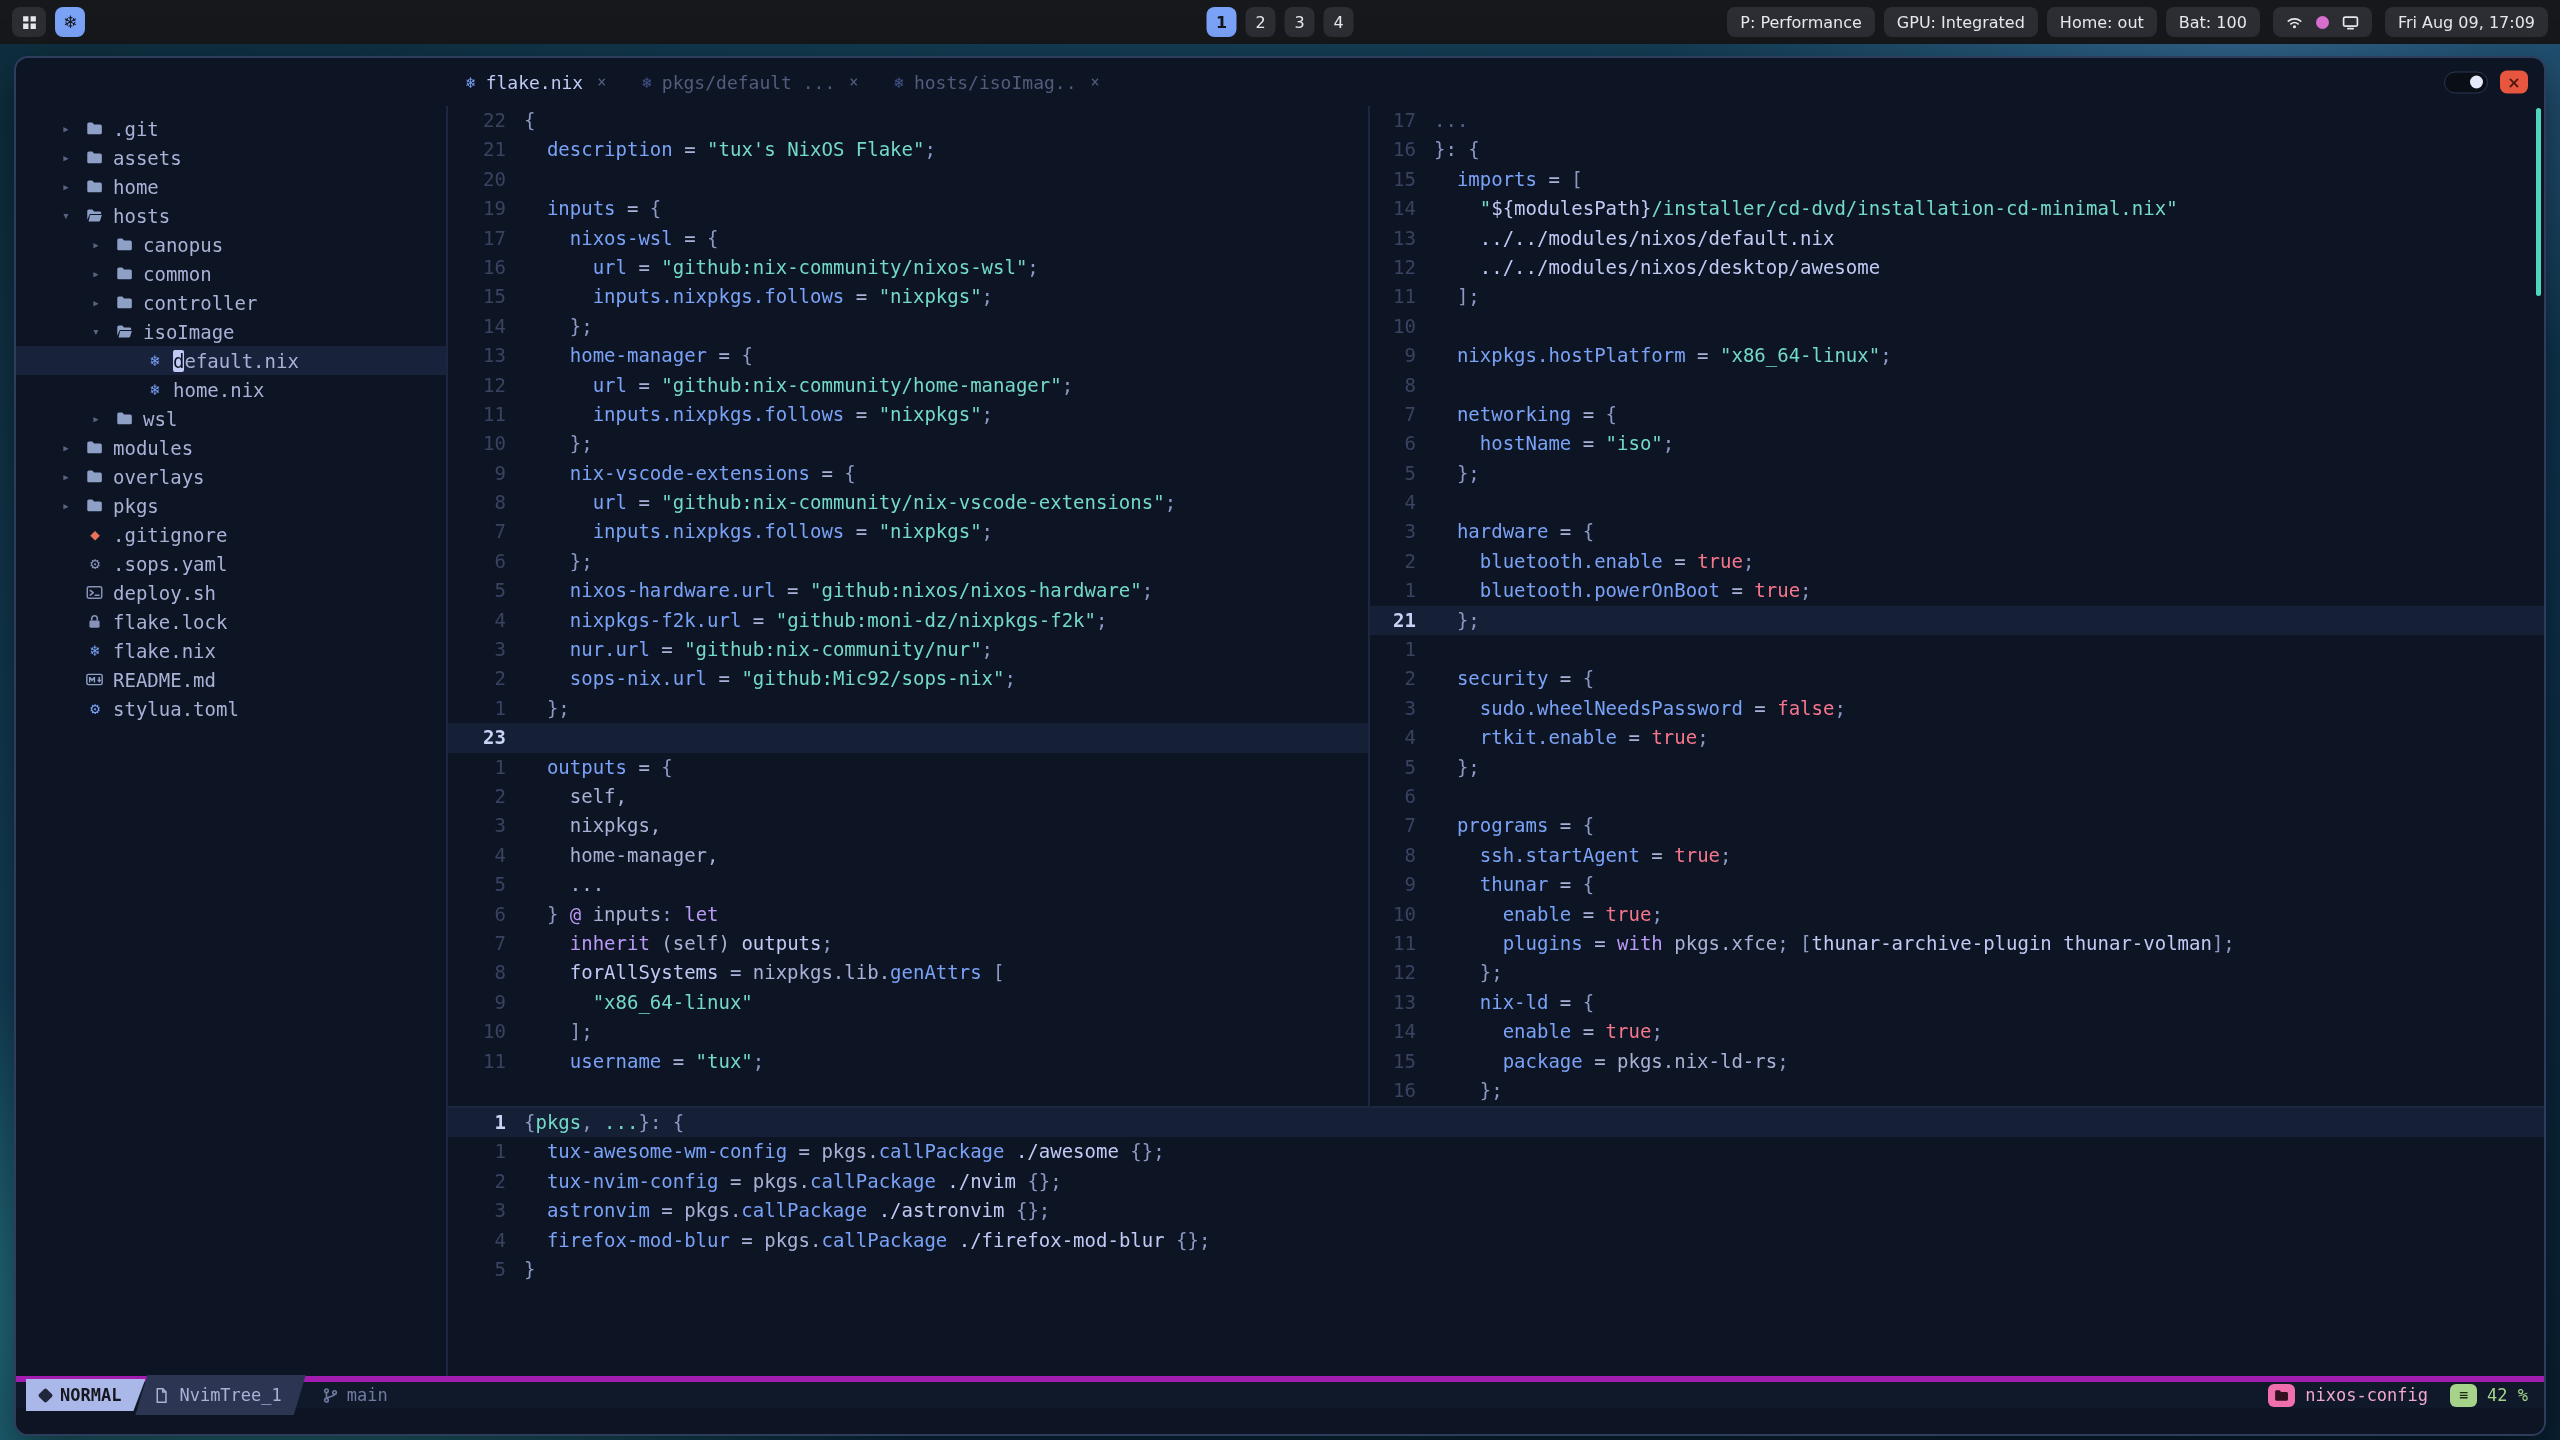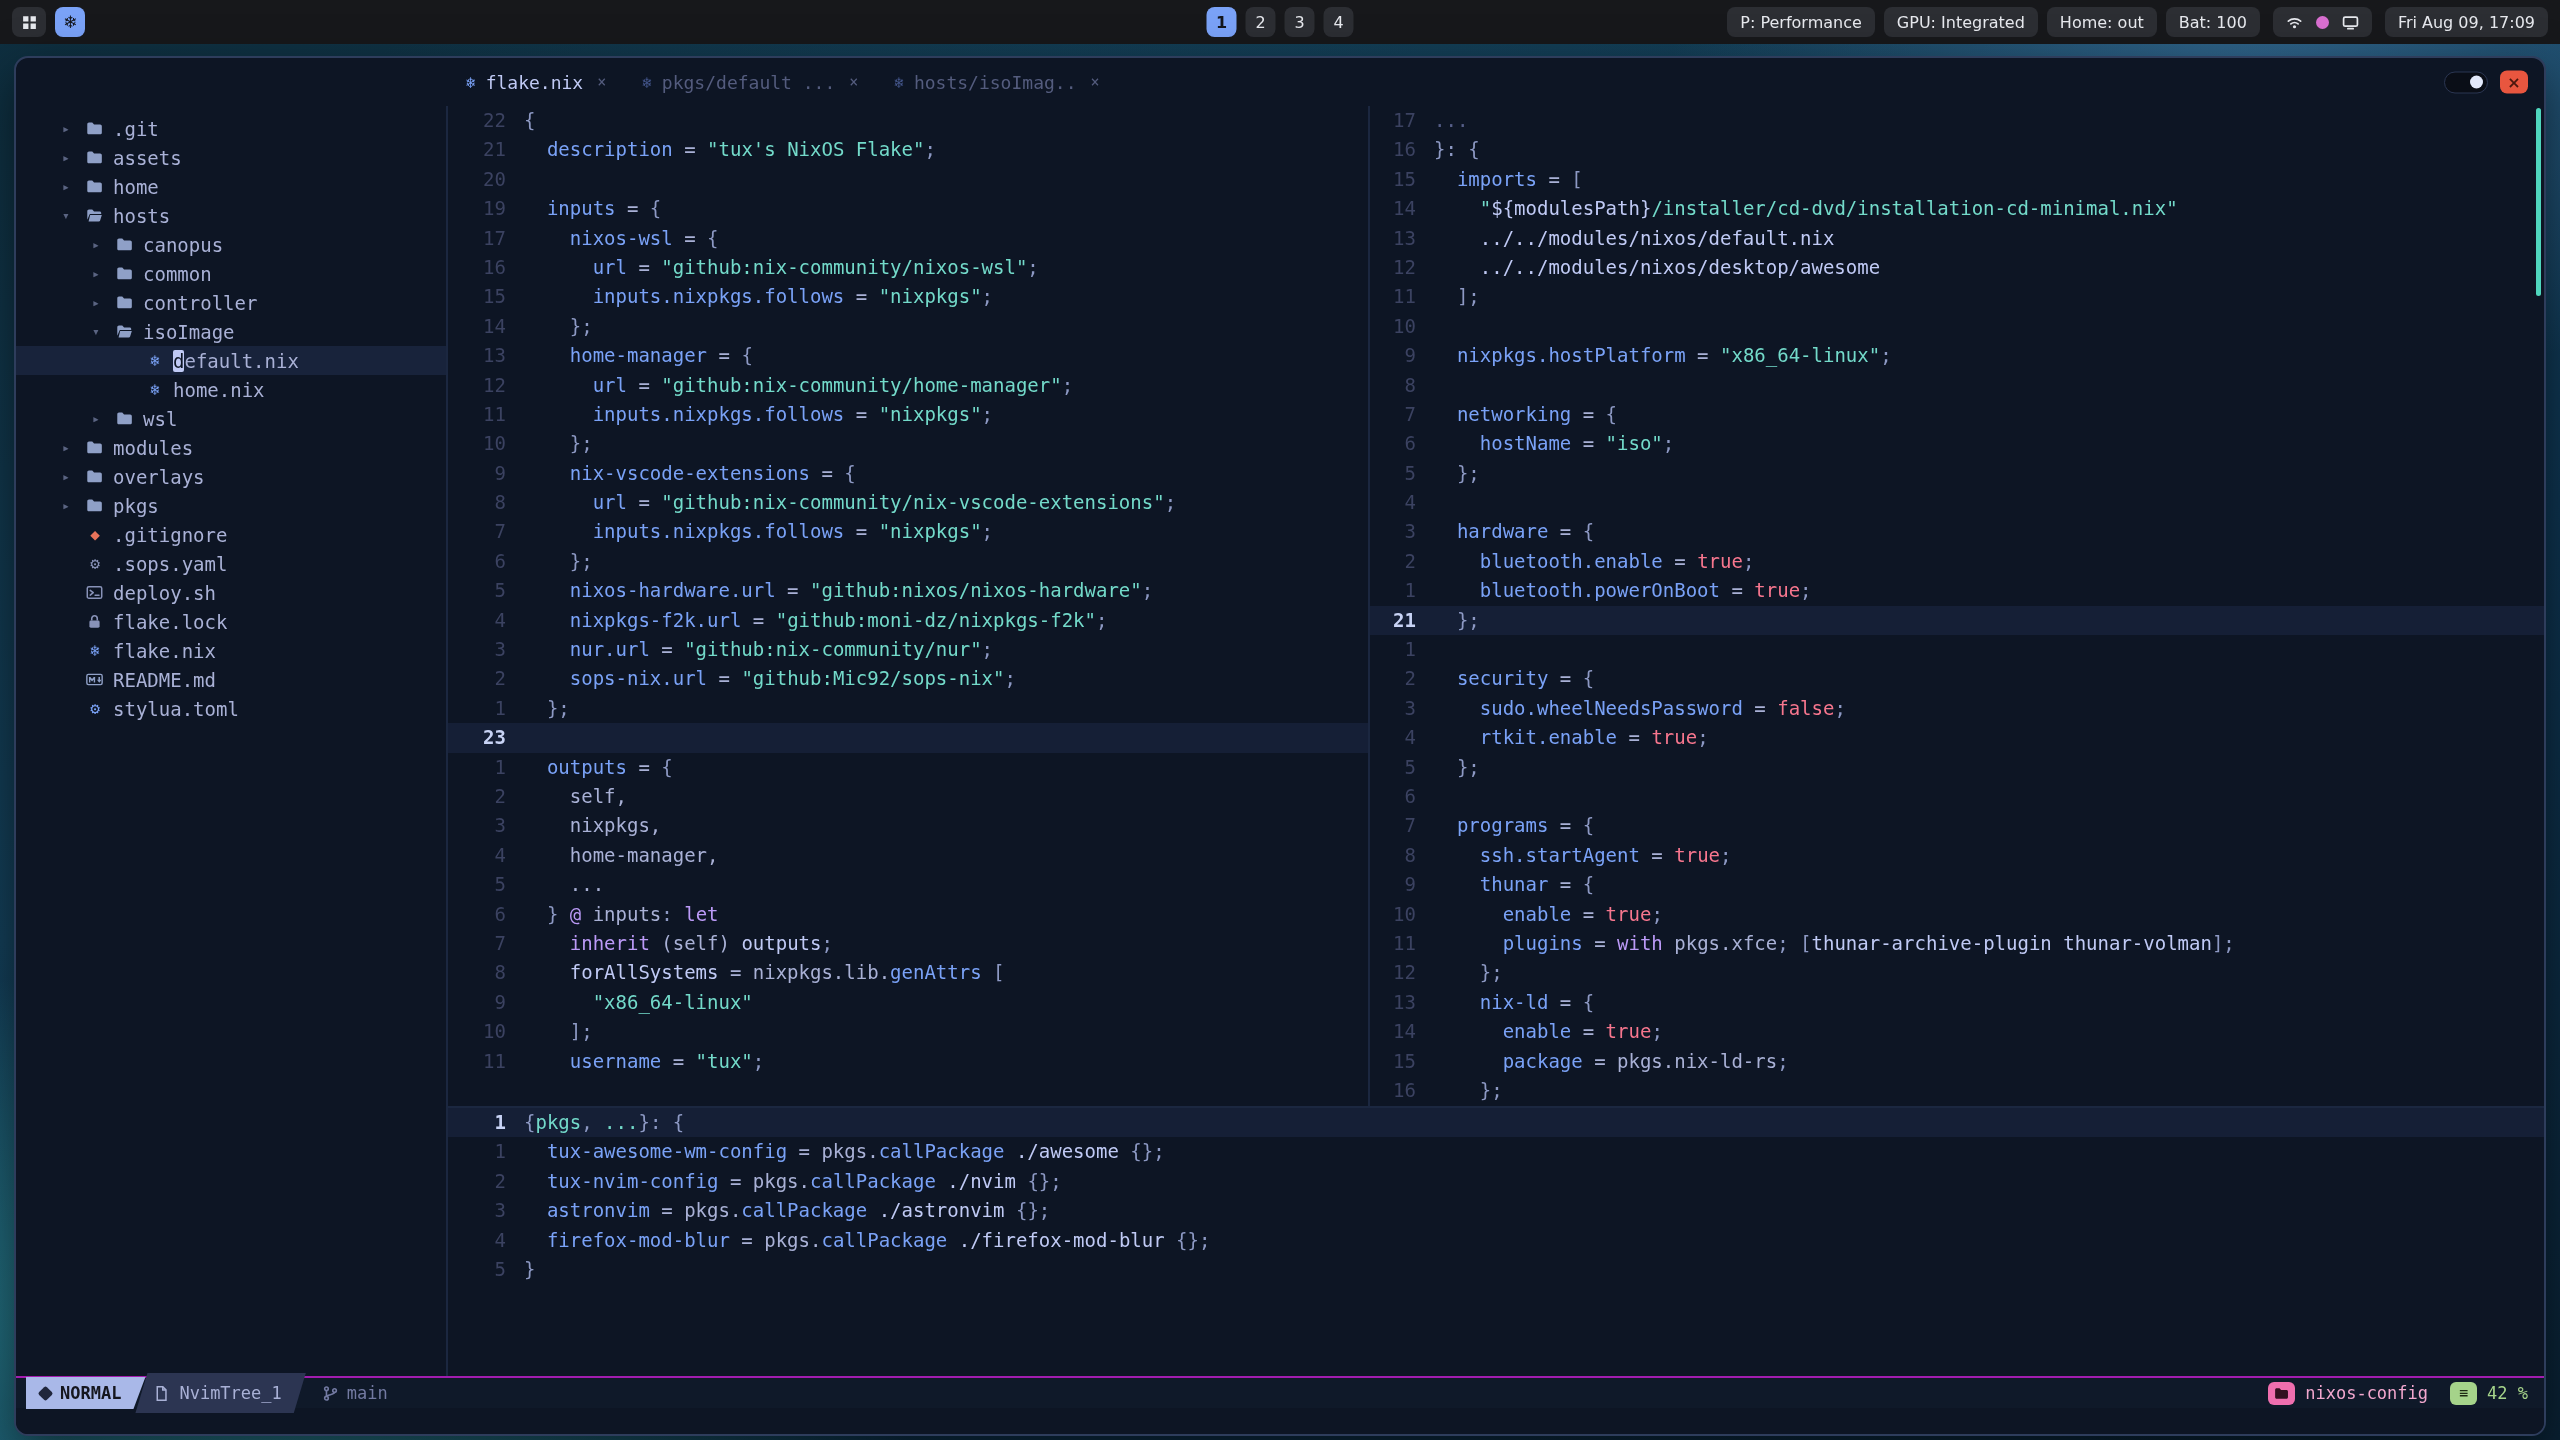--- a/index.html
+++ b/index.html
@@ -66,21 +66,21 @@
 .crow.cur{background:#151f36}
 .num{width:58px;flex:none;text-align:right;color:#3b4261}
 .ed-right .num{width:46px}
 .crow.cur .num{color:#c8d3f5;font-weight:700}
 .code{padding-left:18px;white-space:pre}
 .tk-id{color:var(--accent)} .tk-str{color:var(--string)} .tk-kw{color:var(--keyword)}
 .tk-bool{color:var(--boolean)} .tk-path{color:#c0caf5} .tk-cm{color:#565f89}
 .tk-pun{color:#8d99c4} .tk-par{color:#73daca}
 .scrollthumb{position:absolute;right:3px;top:2px;width:5px;height:188px;border-radius:3px;background:#4fd6be}
 
-.statusline{height:32px;flex:none;display:flex;align-items:center;background:#0f1929;border-top:2px solid #a21caf;font-family:"DejaVu Sans Mono","Liberation Mono",monospace;font-size:17px;padding:0 16px 0 10px}
+.statusline{height:32px;flex:none;display:flex;align-items:center;background:#0f1929;border-top:6px solid #a21caf;font-family:"DejaVu Sans Mono","Liberation Mono",monospace;font-size:17px;padding:0 16px 0 10px}
 .sl-left{display:flex;align-items:center;height:100%}
 .sl-mode{display:flex;align-items:center;gap:9px;background:var(--mode-bg);color:#15161e;font-weight:700;padding:0 24px 0 14px;height:32px;clip-path:polygon(0 0,100% 0,calc(100% - 12px) 100%,0 100%)}
 .mode-ic{width:11px;height:11px;background:#20263c;transform:rotate(45deg);border-radius:2px}
 .sl-buf{display:flex;align-items:center;gap:9px;background:#2c3552;color:#a9b1d6;padding:0 24px 0 18px;height:40px;margin-left:-10px;clip-path:polygon(12px 0,100% 0,calc(100% - 12px) 100%,0 100%)}
 .sl-branch{margin-left:16px;display:flex;align-items:center;gap:8px;color:#737aa2}
 .sli{width:17px;height:17px;fill:currentColor}
 .sl-right{margin-left:auto;display:flex;align-items:center;gap:22px}
 .sl-proj{display:flex;align-items:center;gap:10px;color:#f2a7ce}
 .sl-proj-ic{width:27px;height:23px;border-radius:6px;background:var(--project-pink);color:#33101f;display:flex;align-items:center;justify-content:center}
 .sl-proj-ic .sli{width:15px;height:15px}

